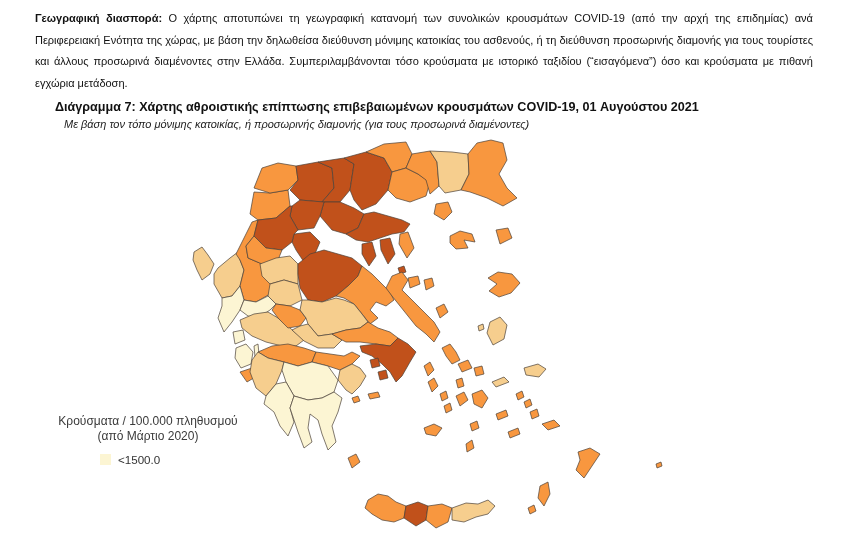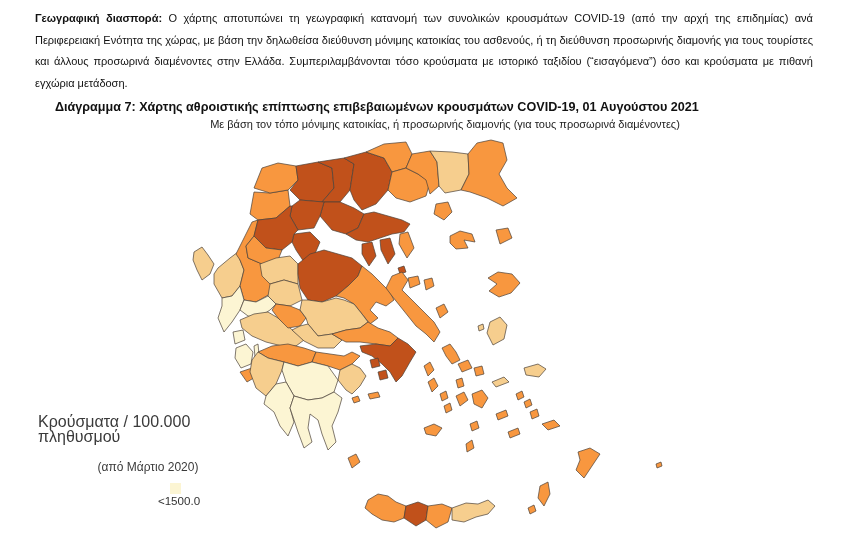--- a/index.html
+++ b/index.html
@@ -12,33 +12,33 @@
   .para{
     position:absolute;left:35px;top:8px;width:778px;
     font-size:11px;line-height:21.5px;text-align:justify;color:#111;
   }
   .para b{font-weight:bold;}
   .fig-title{
     position:absolute;left:55px;right:10px;top:100px;
     text-align:left;font-size:12.6px;font-weight:bold;color:#111;
   }
   .fig-subtitle{
-    position:absolute;left:52px;right:10px;top:118px;
-    text-align:center;font-size:11px;color:#222;
+    position:absolute;left:64px;right:10px;top:118px;
+    font-size:11px;color:#222;font-style:italic;
   }
   .map-wrap{position:absolute;left:0;top:0;width:848px;height:560px;}
   .map-wrap svg{position:absolute;left:0;top:0;}
   .legend{
     position:absolute;left:38px;top:414px;width:220px;
     color:#3a3a3a;
   }
-  .legend-title{font-size:16px;line-height:15px;}
-  .legend-subtitle{text-align:center;font-size:12px;line-height:15px;margin-bottom:8px;margin-top:16px;}
+  .legend-title{text-align:center;font-size:12px;line-height:15px;}
+  .legend-subtitle{text-align:center;font-size:12px;line-height:15px;margin-bottom:8px;}
   .legend-items{margin-left:62px;}
-  .legend-row{display:flex;align-items:center;height:15px;margin-bottom:1px;flex-direction:column;}
+  .legend-row{display:flex;align-items:center;height:15px;margin-bottom:1px;}
   .legend-swatch{width:11px;height:11px;margin-right:7px;flex:0 0 auto;}
   .legend-label{font-size:11.6px;color:#333;white-space:nowrap;}
   path.region{stroke:#4a4038;stroke-width:0.7;stroke-linejoin:round;}
 </style>
 </head>
 <body>
 
 <div class="para">
   <b>Γεωγραφική διασπορά:</b><span> Ο χάρτης αποτυπώνει τη γεωγραφική κατανομή των συνολικών κρουσμάτων COVID-19 (από την αρχή της επιδημίας) ανά Περιφερειακή Ενότητα της χώρας, με βάση την δηλωθείσα διεύθυνση μόνιμης κατοικίας του ασθενούς, ή τη διεύθυνση προσωρινής διαμονής για τους τουρίστες και άλλους προσωρινά διαμένοντες στην Ελλάδα. Συμπεριλαμβάνονται τόσο κρούσματα με ιστορικό ταξιδίου (“εισαγόμενα”) όσο και κρούσματα με πιθανή εγχώρια μετάδοση.</span>
 </div>

